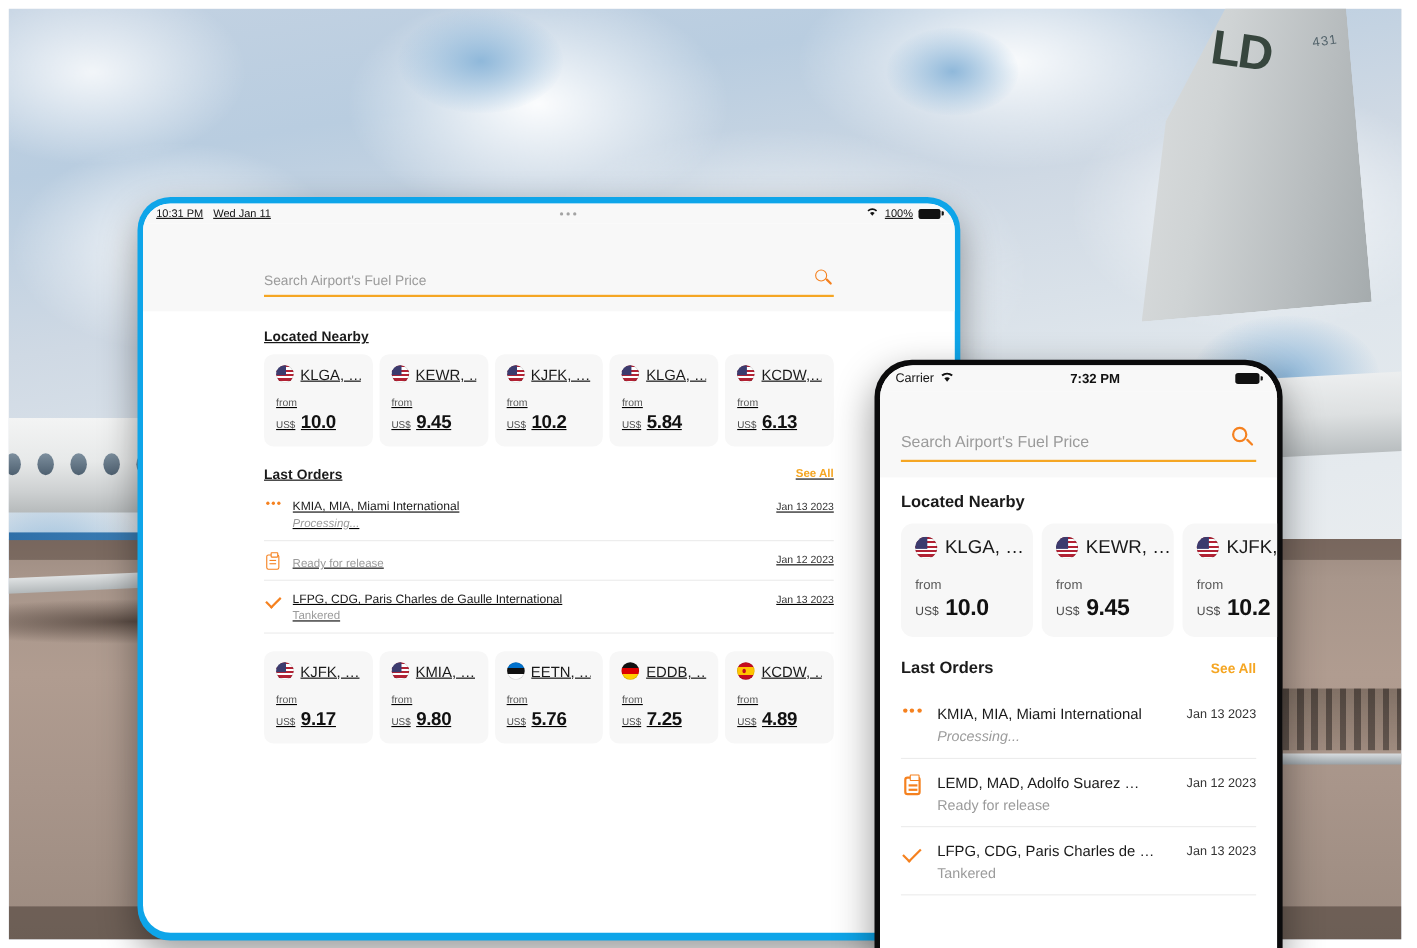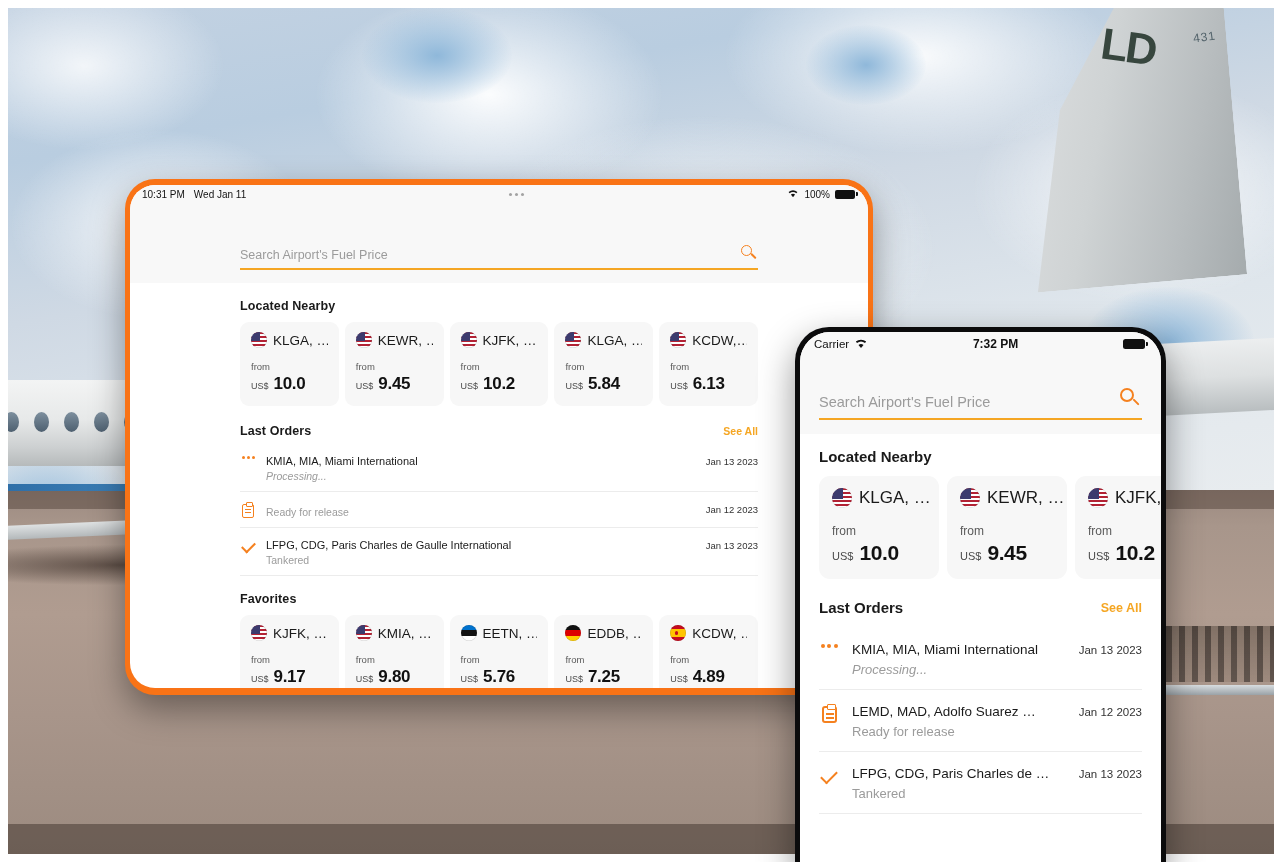--- a/index.html
+++ b/index.html
@@ -158,25 +158,26 @@
   .fence {
     position:absolute; right:0; top: 80%;
     width: 300px; height: 10px;
     background: linear-gradient(180deg,#d8dde0,#9aa2a7);
   }
 
   
   #tablet {
     position: absolute;
     left: 125px; top: 179px;
-    width: 748px; height: 516px;
-    background: #f97316;
+    width: 748px; height: 676px;
+    background: #0ea5e9;
     border-radius: 30px;
     padding: 6px 5px 7px 5px;
     box-shadow: 0 14px 34px rgba(0,0,0,.38);
+    text-decoration: underline;
   }
   #tablet-screen {
     width: 100%; height: 100%;
     background: #ffffff;
     border-radius: 25px;
     overflow: hidden;
     position: relative;
   }
   .t-statusbar {
     height: 18px;
@@ -542,23 +543,20 @@
       <span class="order-main">
         <span class="order-title" style="display:block">LFPG, CDG, Paris Charles de Gaulle International</span>
         <span class="order-sub " style="display:block">Tankered</span>
       </span>
       <span class="order-date">Jan 13 2023</span>
     </div>
             </div>
         </div>
 
         <div class="fav-block">
-          <div class="sec-head">
-            <span class="sec-title">Favorites</span>
-          </div>
           <div class="cards" id="t-fav-cards">
     <div class="card">
       <div class="card-top">
         <span class="flag flag-us"></span>
         <span class="card-code">KJFK, …</span>
       </div>
       <div class="card-from">from</div>
       <div class="card-price">
         <span class="cur">US$</span>
         <span class="amt">9.17</span>

